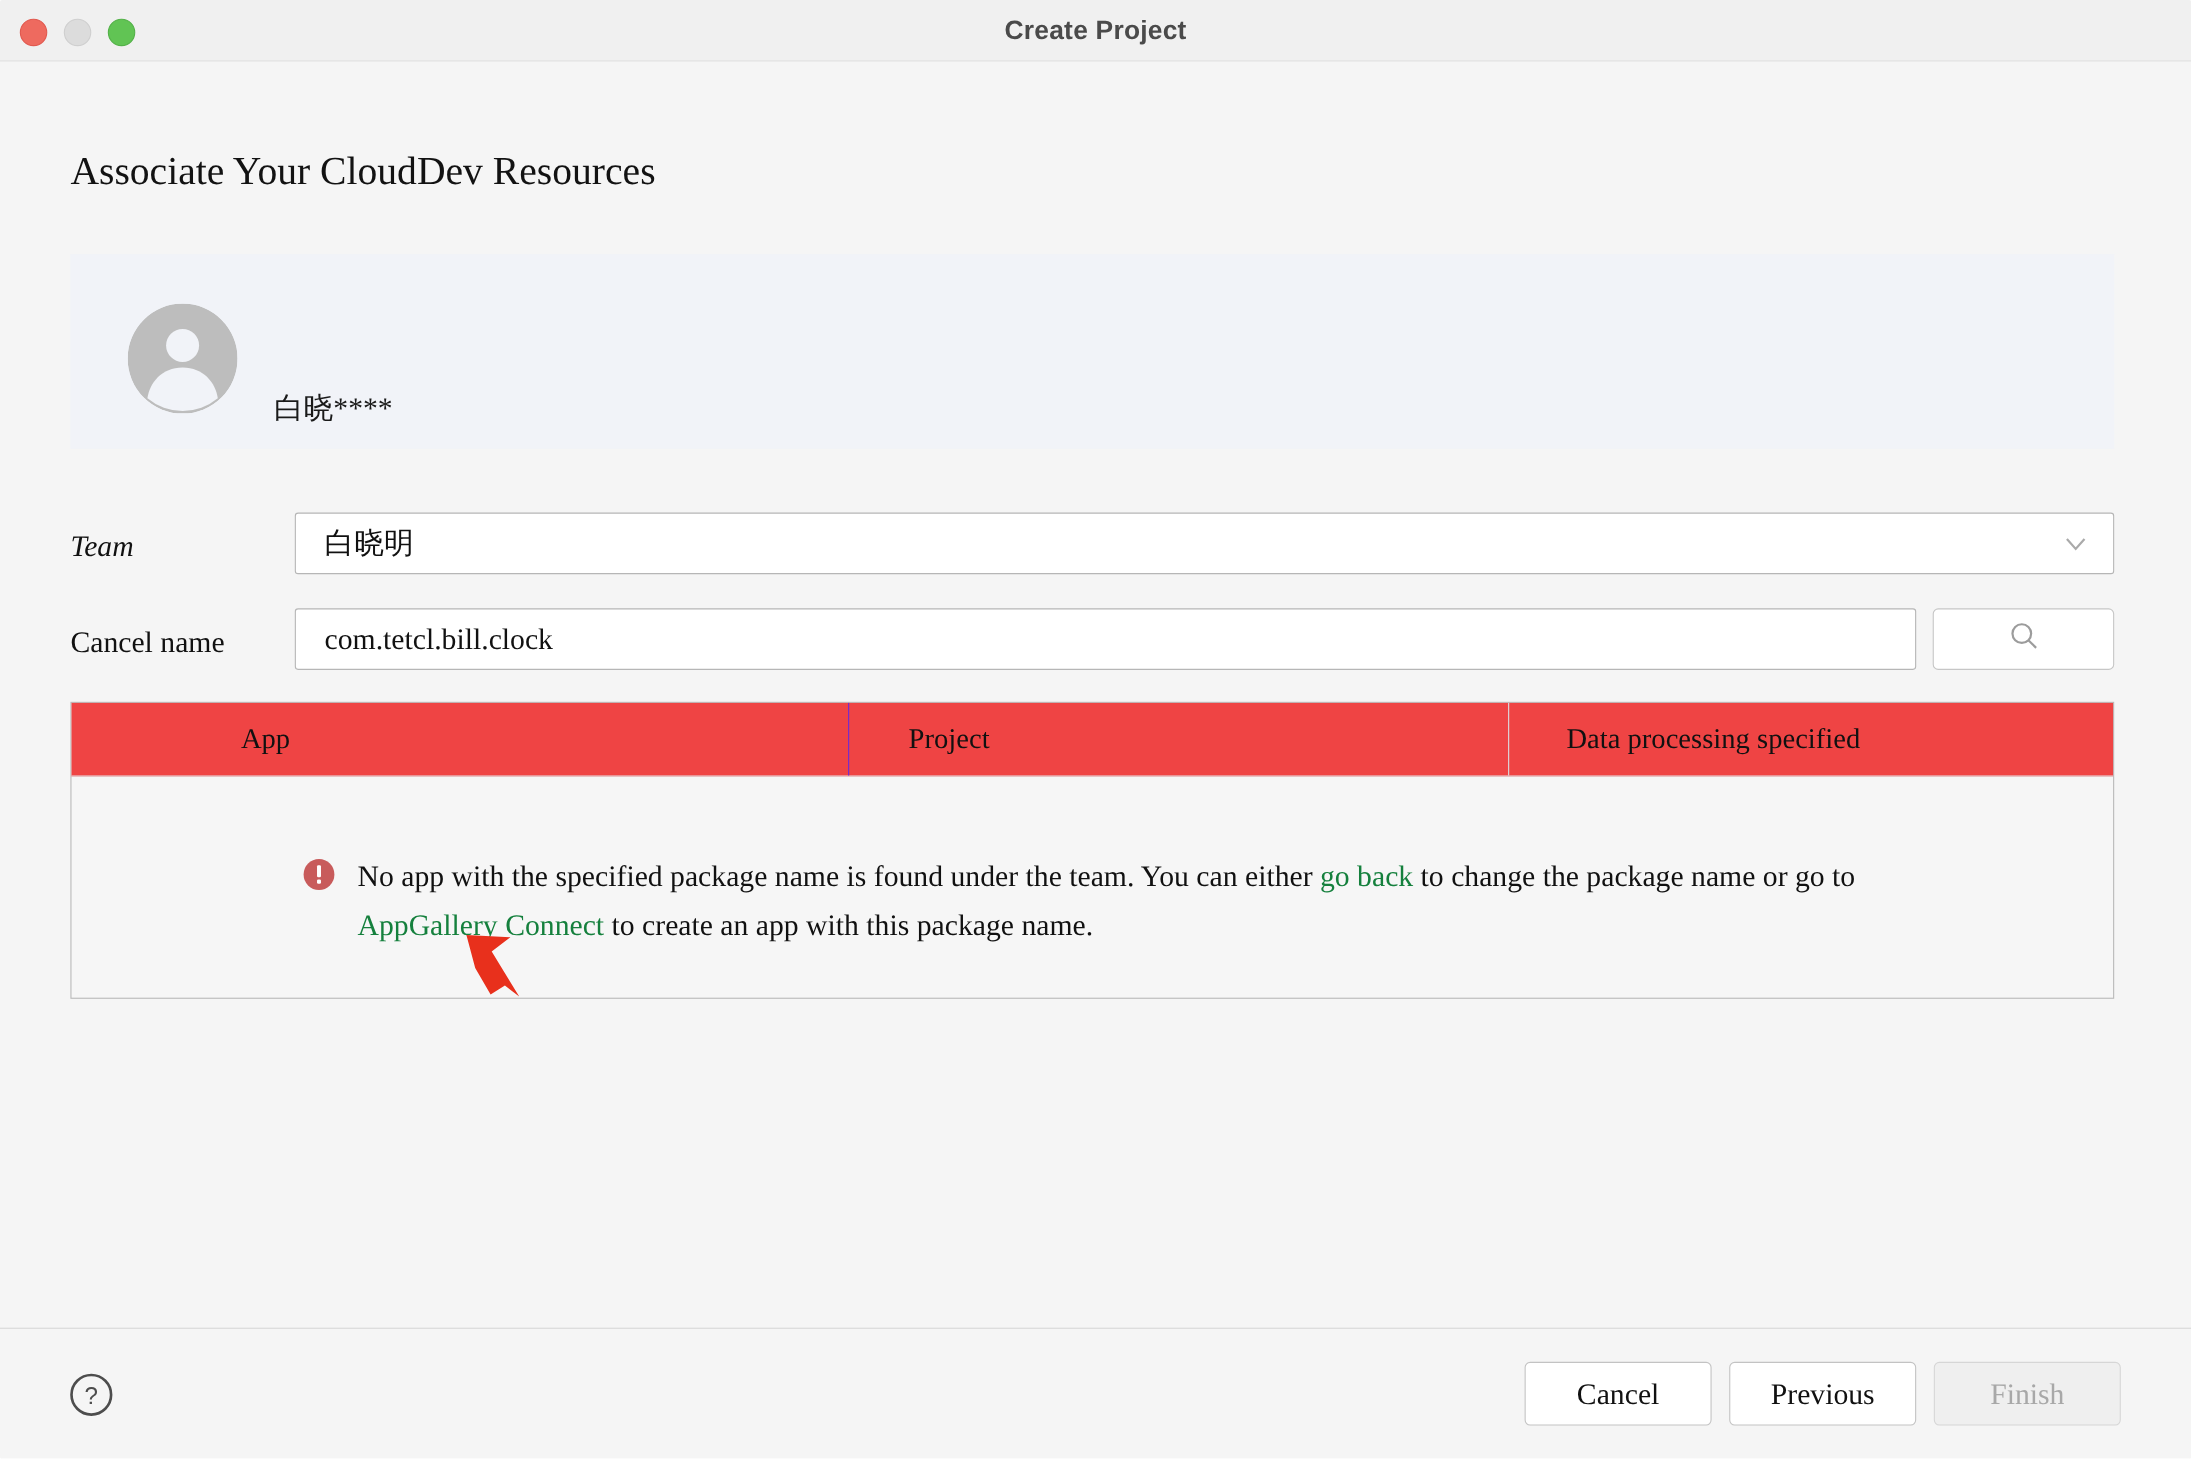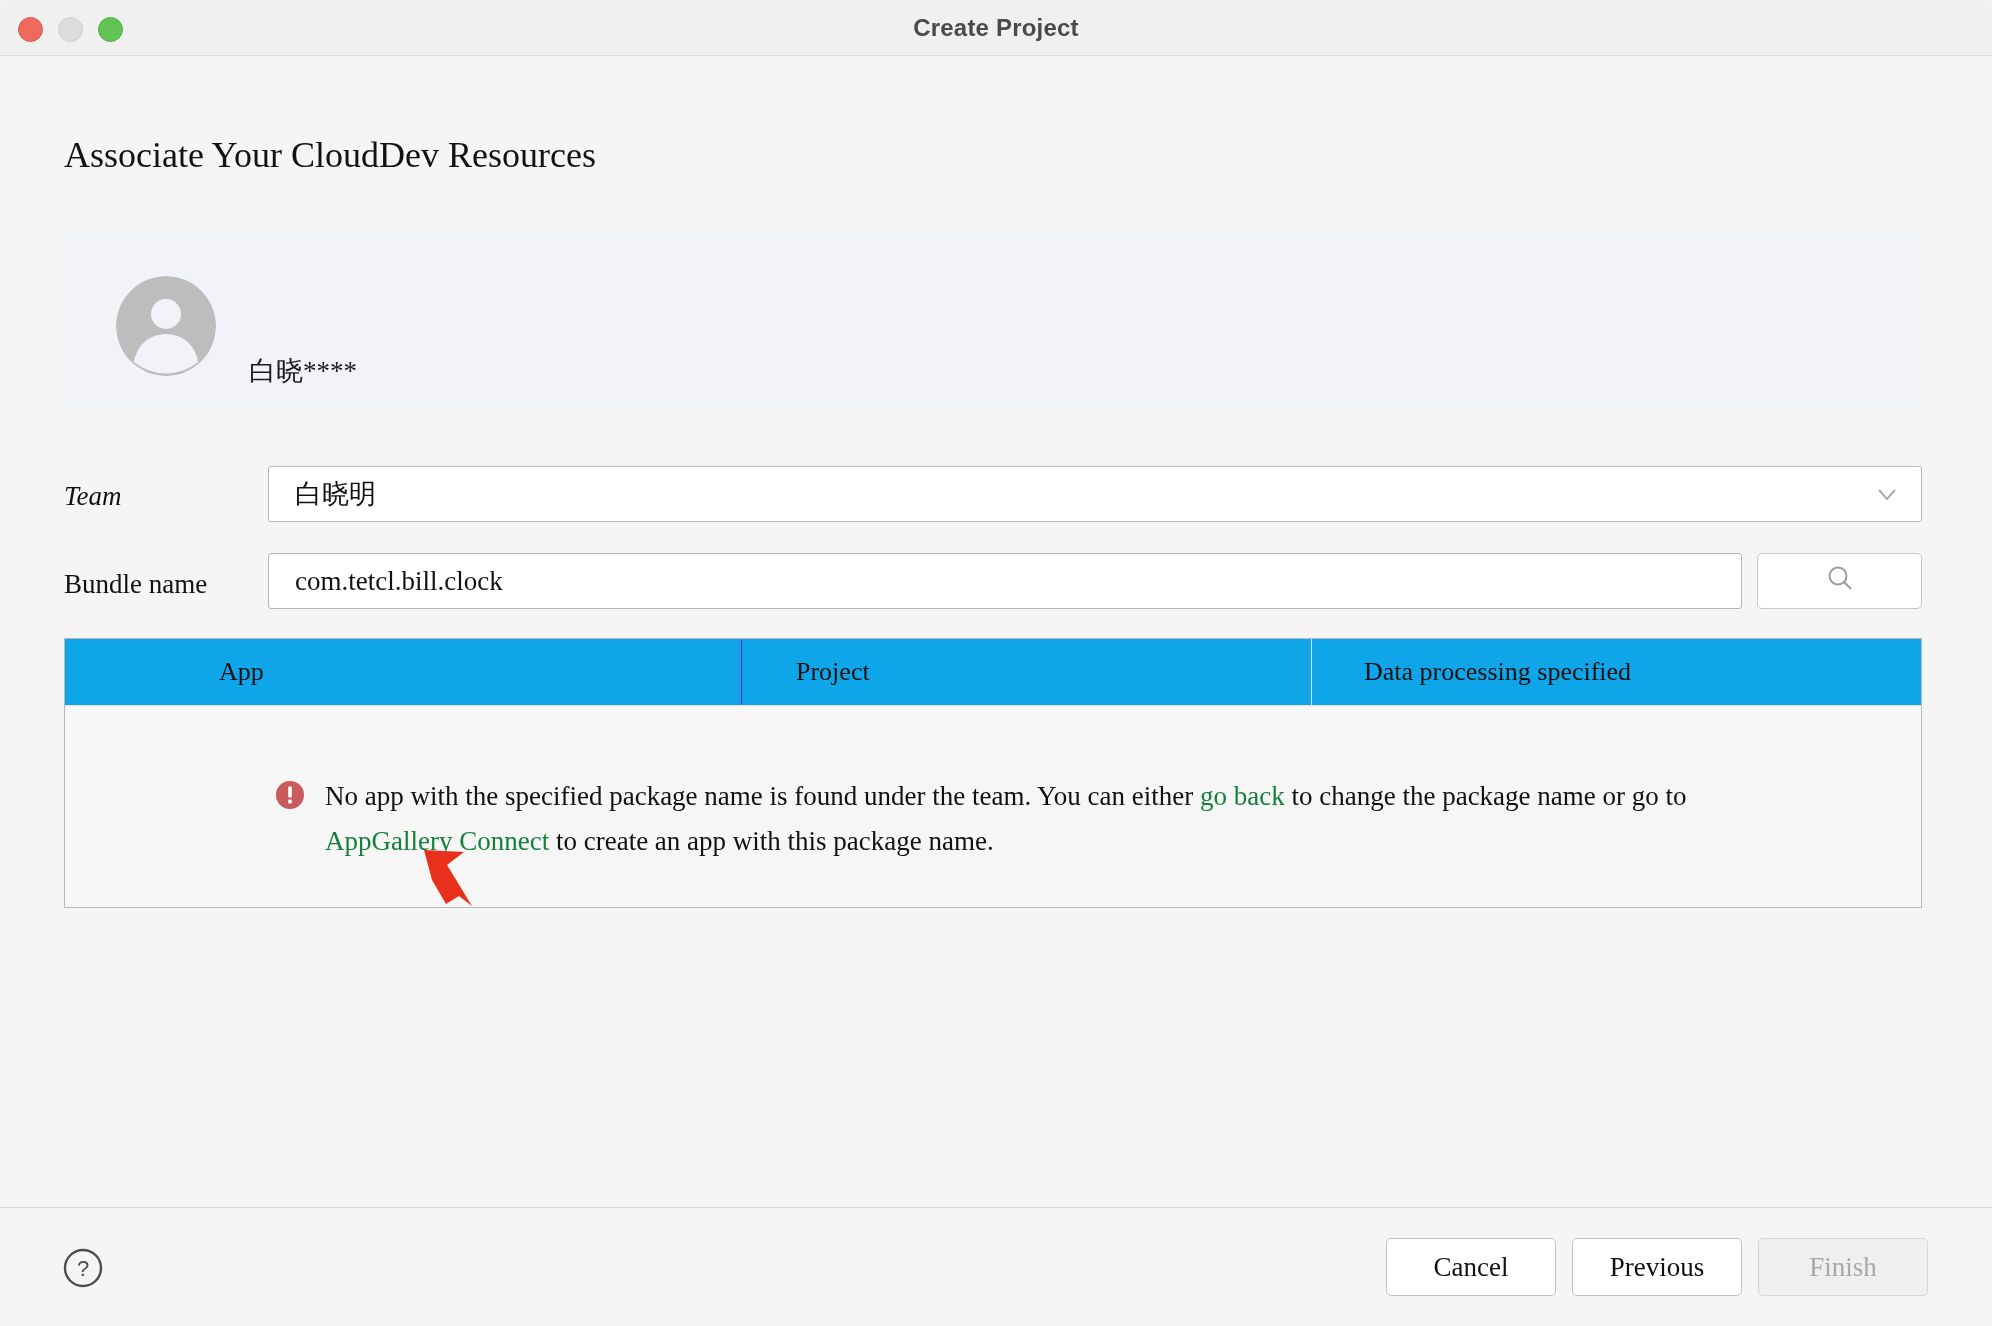--- a/index.html
+++ b/index.html
@@ -174,22 +174,23 @@
     top: 582px;
     width: 1858px;
     height: 270px;
     box-sizing: border-box;
     border: 1px solid #b9b9b9;
     background: #f6f6f6;
   }
   .table-head {
     display: flex;
     height: 66px;
-    background: #0ea5e9;
+    background: #ef4444;
     border-bottom: 1px solid #e3e4e8;
+    gap: 30px;
   }
   .th {
     font-size: 26px;
     color: #111;
     display: flex;
     align-items: center;
     box-sizing: border-box;
     white-space: nowrap;
   }
   .th-app     { width: 676px; padding-left: 154px; }
@@ -307,21 +308,21 @@
     <div class="field-label label-team">Team</div>
     <div class="input-box select-team">
       <div class="input-value">白晓明</div>
       <span class="chevron">
         <svg width="28" height="28" viewBox="0 0 28 28" aria-hidden="true">
           <path d="M6 10 L14 19 L22 10" fill="none" stroke="#aaaaaa" stroke-width="2"></path>
         </svg>
       </span>
     </div>
 
-    <div class="field-label label-bundle">Bundle name</div>
+    <div class="field-label label-bundle">Cancel name</div>
     <div class="input-box input-bundle">
       <div class="input-value" title="Bundle name">com.tetcl.bill.clock</div>
     </div>
     <div class="search-btn">
       <span>
         <svg width="34" height="34" viewBox="0 0 34 34" aria-hidden="true">
           <circle cx="15" cy="14" r="8.5" fill="none" stroke="#9c9c9c" stroke-width="2"></circle>
           <line x1="21" y1="20" x2="28" y2="27" stroke="#9c9c9c" stroke-width="2"></line>
         </svg>
       </span>

